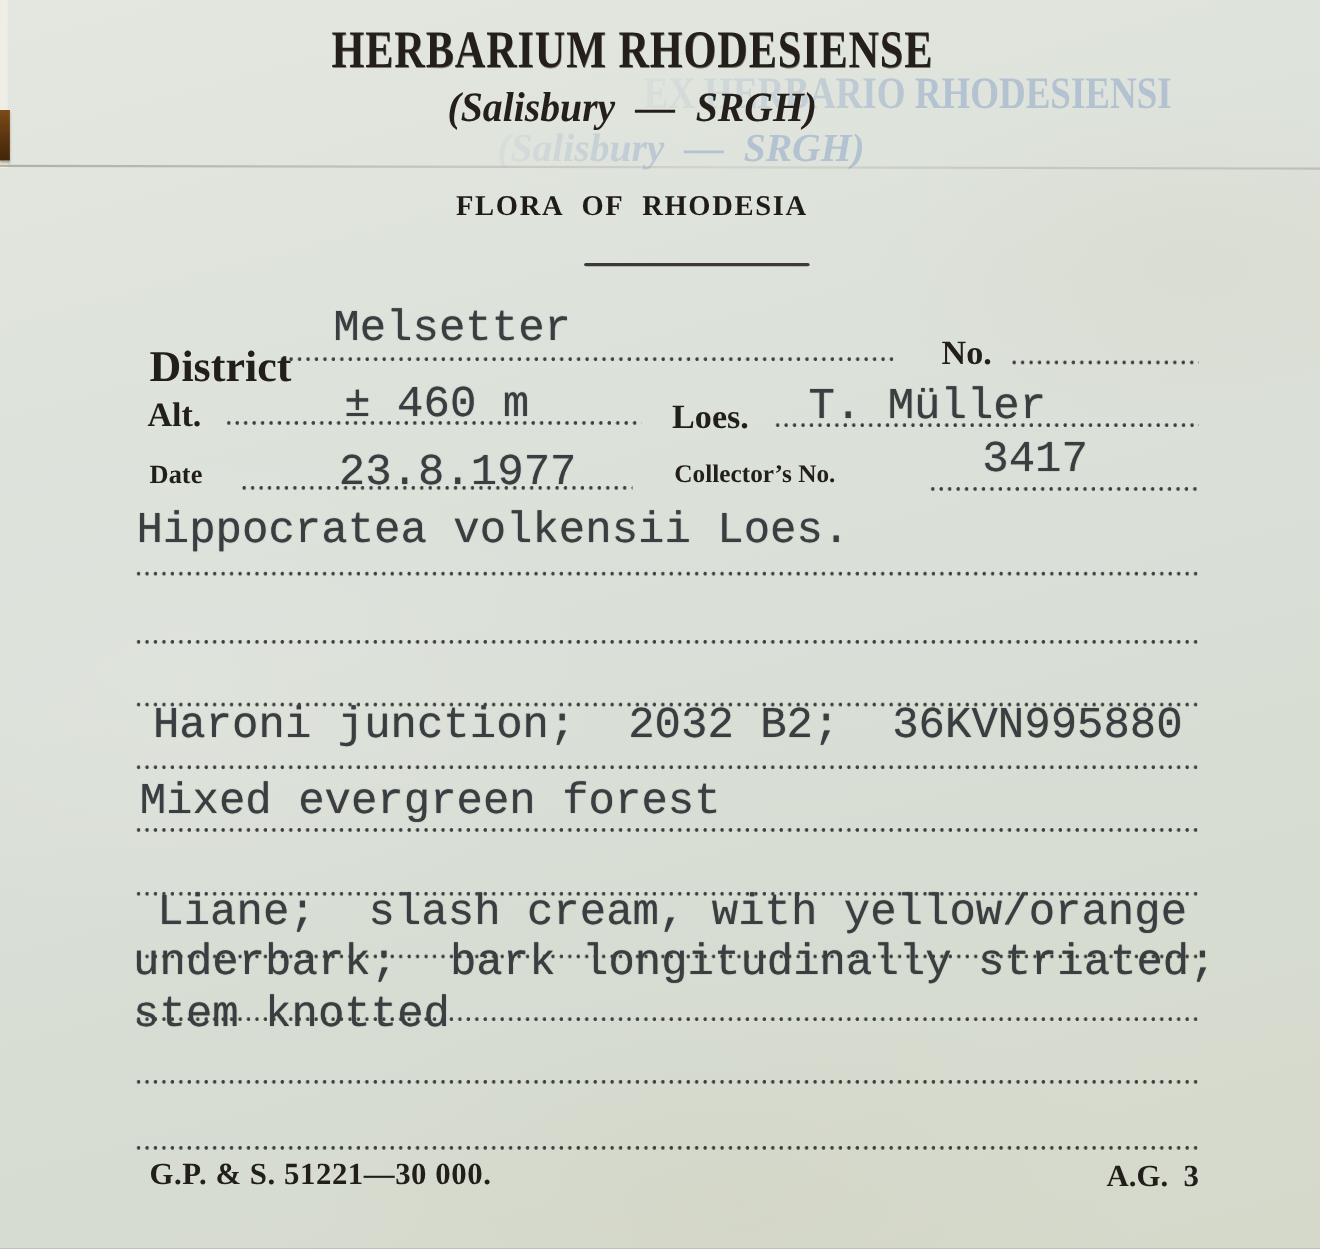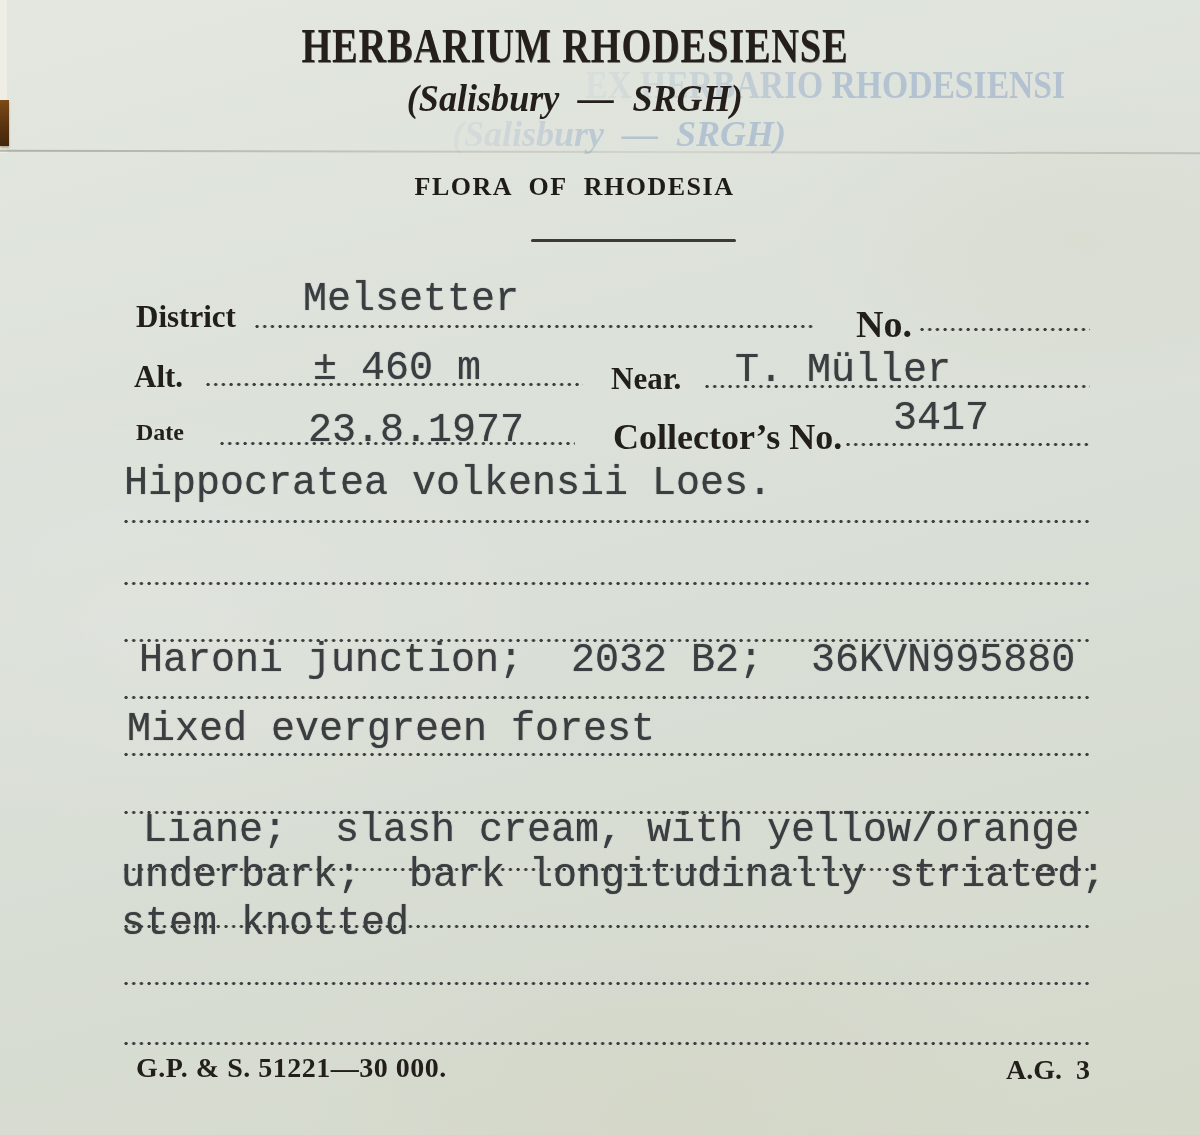--- a/index.html
+++ b/index.html
@@ -57,38 +57,38 @@
     <span class="title">HERBARIUM RHODESIENSE</span>
   </div>
   <div class="centerwrap" style="top:76px;">
     <span class="subtitle">(Salisbury — SRGH)</span>
   </div>
   <div class="centerwrap" style="top:172px;">
     <span class="flora">FLORA OF RHODESIA</span>
   </div>
   <div class="rule" style="left:531px;top:239px;width:205px;height:3px;"></div>
 
-  <div class="print" style="left:136px;top:301px;font-size:31px;">District</div>
+  <div class="print" style="left:136px;top:313px;font-size:40px;">District</div>
   <div class="dots" style="left:255px;top:324px;width:558px;"></div>
   <div class="typed" style="left:303px;top:280px;">Melsetter</div>
-  <div class="print" style="left:856px;top:305px;font-size:38px;">No.</div>
+  <div class="print" style="left:856px;top:305px;font-size:31px;">No.</div>
   <div class="dots" style="left:920px;top:327px;width:170px;"></div>
   <div class="typed" style="left:940px;top:288px;"></div>
 
   <div class="print" style="left:134px;top:361px;font-size:31px;">Alt.</div>
   <div class="dots" style="left:206px;top:382px;width:377px;"></div>
   <div class="typed" style="left:313px;top:349px;">± 460 m</div>
-  <div class="print" style="left:611px;top:363px;font-size:31px;">Near.</div>
+  <div class="print" style="left:611px;top:363px;font-size:31px;">Loes.</div>
   <div class="dots" style="left:705px;top:384px;width:385px;"></div>
   <div class="typed" style="left:735px;top:351px;">T. Müller</div>
 
   <div class="print" style="left:136px;top:420px;font-size:24px;">Date</div>
   <div class="dots" style="left:220px;top:441px;width:355px;"></div>
   <div class="typed" style="left:308px;top:411px;">23.8.1977</div>
-  <div class="print" style="left:613px;top:419px;font-size:36px;">Collector’s No.</div>
+  <div class="print" style="left:613px;top:419px;font-size:23px;">Collector’s No.</div>
   <div class="dots" style="left:846px;top:442px;width:244px;"></div>
   <div class="typed" style="left:893px;top:399px;">3417</div>
 
   <div class="typed" style="left:124px;top:464px;">Hippocratea volkensii Loes.</div>
 
   <div class="dots" style="left:124px;top:519px;width:966px;"></div>
   <div class="dots" style="left:124px;top:581px;width:966px;"></div>
   <div class="dots" style="left:124px;top:638px;width:966px;"></div>
   <div class="dots" style="left:124px;top:695px;width:966px;"></div>
   <div class="dots" style="left:124px;top:752px;width:966px;"></div>

